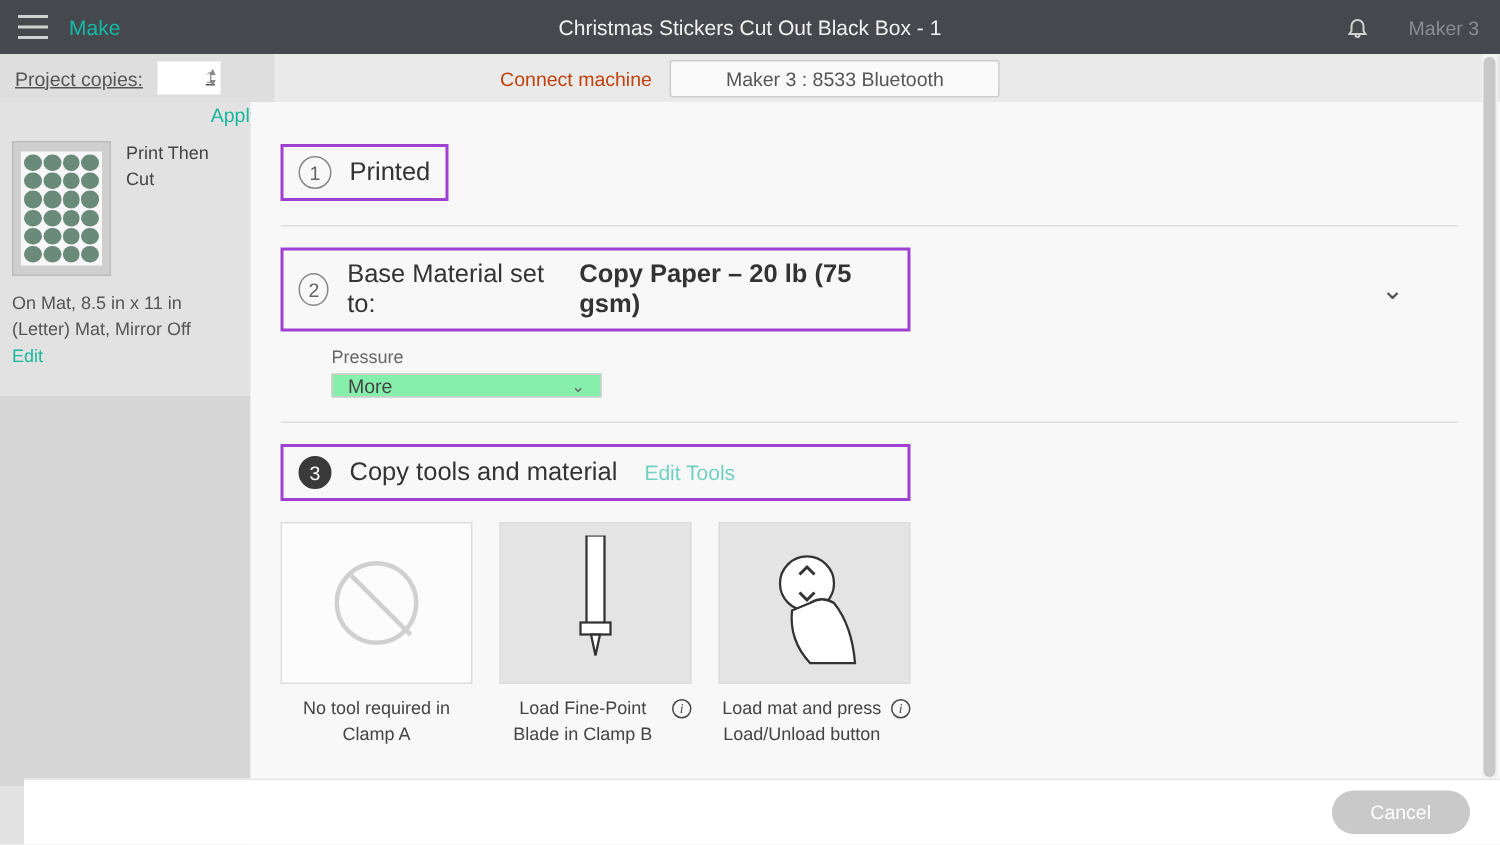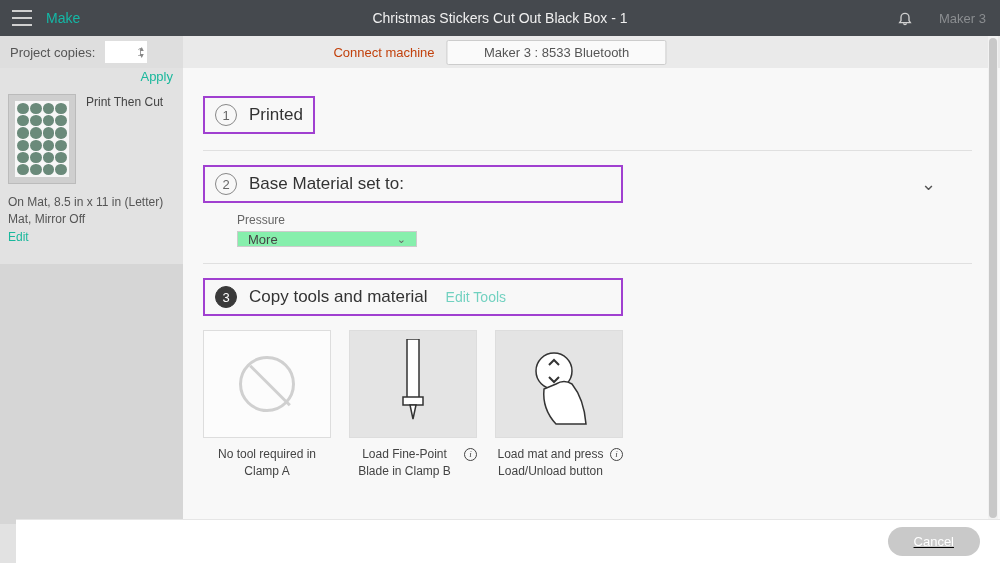--- a/index.html
+++ b/index.html
@@ -48,20 +48,21 @@
       font-size: 13px;
     }
     .subheader-left {
       display: flex; align-items: center; gap: 10px;
       width: 183px;
       height: 100%;
       background: #dedede;
       padding: 0 10px;
       margin-left: -10px;
       position: relative;
+      text-decoration: underline;
     }
     .copies-label { color: #555; }
     .copies-input {
       width: 42px; height: 22px; background: #fff;
       border: none; display: flex; align-items: center; justify-content: flex-end;
       padding-right: 4px; font-size: 11px; color: #999;
       position: relative;
     }
     .spinner {
       display: flex; flex-direction: column; gap: 1px;
@@ -79,21 +80,21 @@
       padding: 4px 24px; font-size: 13px; color: #555; border-radius: 2px;
       min-width: 220px; text-align: center;
     }
 
     
     .body-area {
       display: flex;
       height: calc(100% - 68px);
     }
     .sidebar {
-      width: 183px;
+      width: 167px;
       background: #e2e2e2;
       padding: 18px 8px 8px 8px;
       font-size: 12px;
       color: #555;
     }
     .thumb-row { display: flex; gap: 10px; align-items: flex-start; margin-top: 8px;}
     .mat-thumb {
       width: 68px; height: 90px;
       background: #cfcfcf;
       border: 1px solid #bbb;
@@ -198,21 +199,20 @@
       font-size: 9px; font-style: italic; font-family: serif;
       flex-shrink: 0; margin-top: 2px;
     }
 
     
     .footer {
       position: absolute; bottom: 0; left: 16px; right: 0;
       height: 44px; background: #fff; border-top: 1px solid #e6e6e6;
       display: flex; align-items: center; justify-content: flex-end;
       padding: 0 20px;
-      text-decoration: underline;
     }
     .cancel-btn {
       background: #c9c9c9; color: #fff; border: none;
       padding: 7px 26px; border-radius: 16px; font-size: 13px;
     }
     .scrollbar-track {
       position: absolute; right: 2px; top: 36px; bottom: 0;
       width: 10px; background: #f2f2f2;
     }
     .scrollbar-thumb {
@@ -305,20 +305,21 @@
         <div class="step-num">1</div>
         <span class="step-title">Printed</span>
       </div>
     </div>
 
     <div class="step step-divider">
       <div class="step2-row">
         <div class="step-header boxed-wide">
           <div class="step-num">2</div>
           <span class="step-title">Base Material set to:</span>
+          <span class="step-title step-title-bold">Copy Paper – 20 lb (75 gsm)</span>
         </div>
         <span class="chevron-down">⌄</span>
       </div>
       <div class="pressure-block">
         <span class="pressure-label">Pressure</span>
         <div class="pressure-select">
           <span>More</span>
           <span class="caret">⌄</span>
         </div>
       </div>

